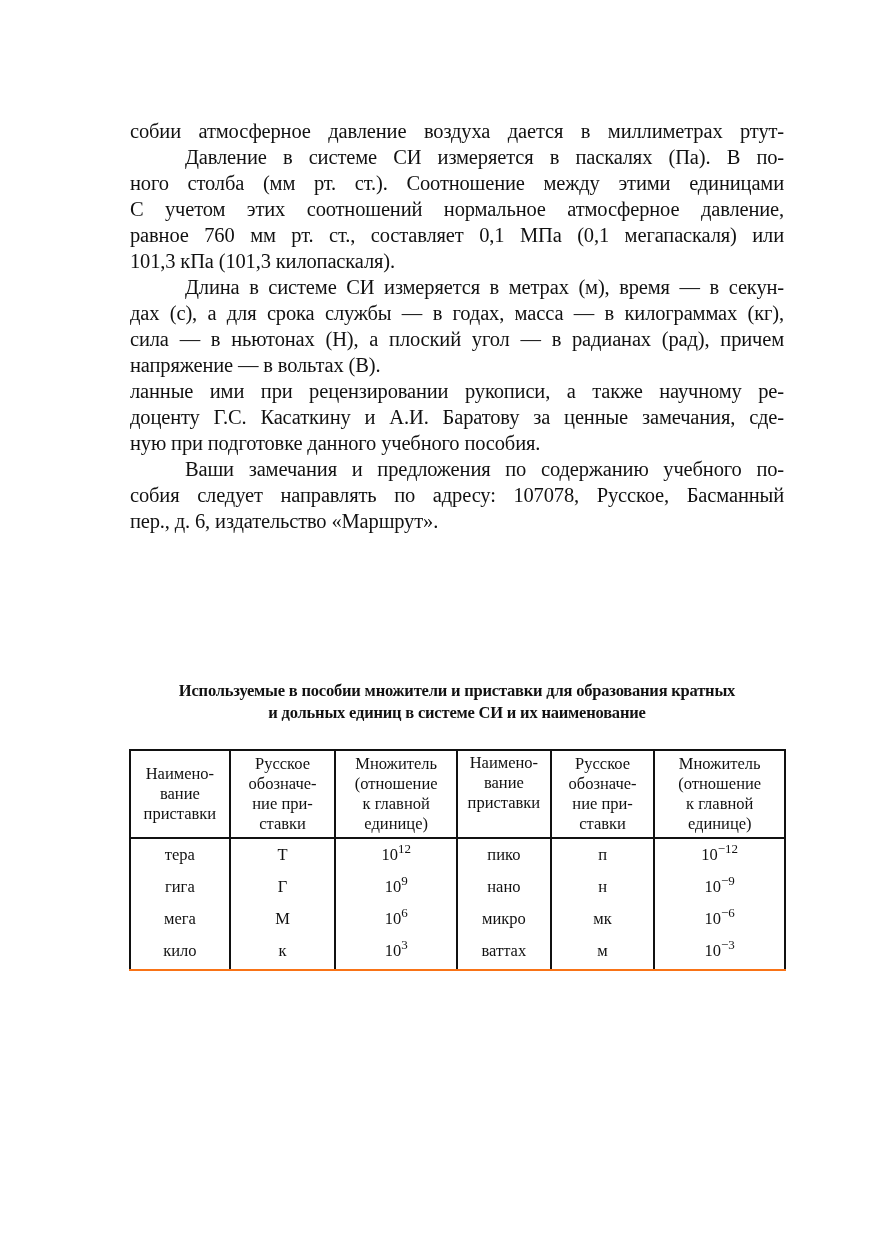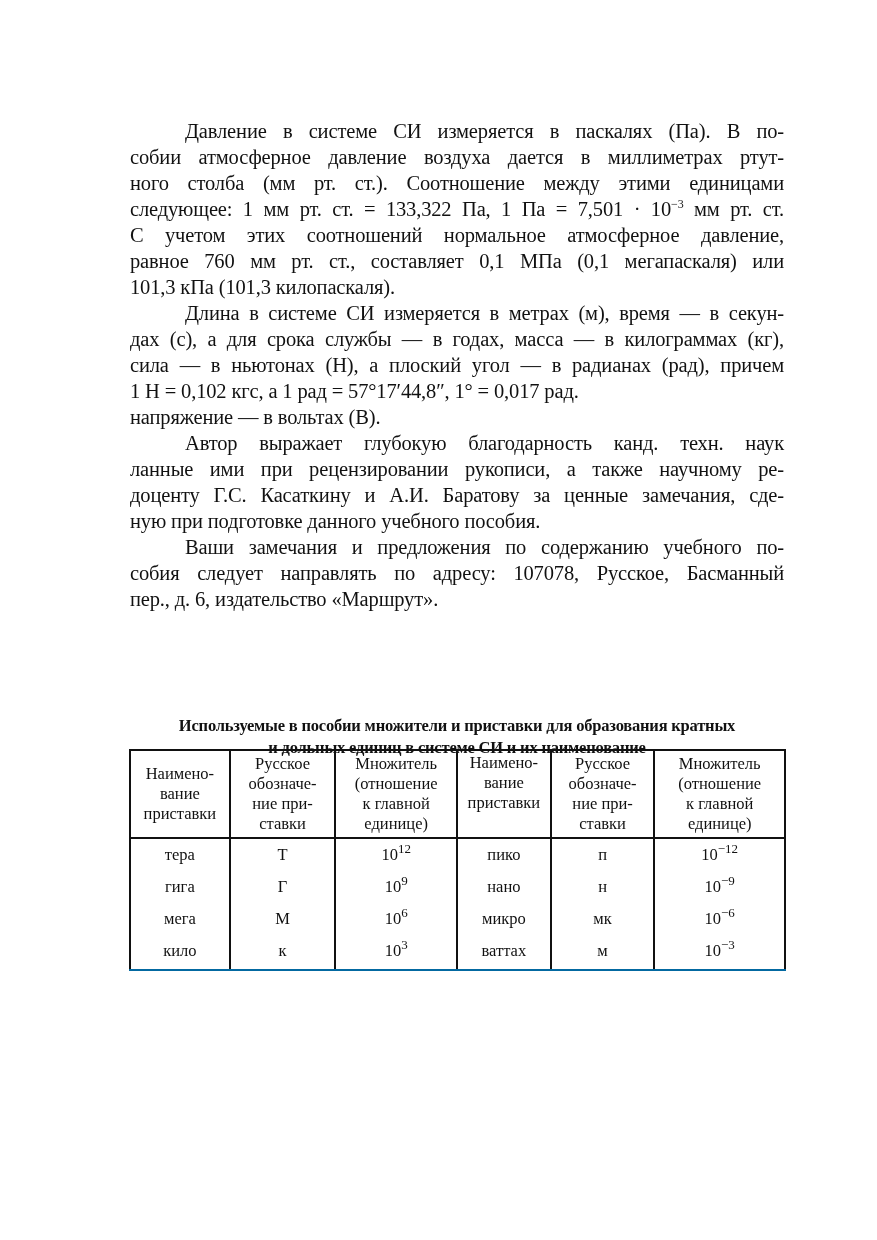--- a/index.html
+++ b/index.html
@@ -4,55 +4,52 @@
 <style>
   html, body { margin: 0; padding: 0; background: #ffffff; }
   body { width: 877px; height: 1240px; position: relative; overflow: hidden; }
   .page { position: absolute; left: 130px; top: 118px; width: 654px;
     font-family: "Liberation Serif", serif; font-size: 20.5px; line-height: 26px; color: #111; }
   .para { margin: 0; text-align: justify; text-indent: 55px; hyphens: manual; letter-spacing: -0.15px; }
   .para .l { display: block; text-align: justify; text-align-last: justify; text-indent: 0; white-space: nowrap; }
   .para .l.last { text-align-last: left; }
   .para .l.first { padding-left: 55px; }
   sup { font-size: 12px; line-height: 0; vertical-align: 8px; }
-  .caption { position: absolute; left: 130px; top: 715px; width: 654px; text-align: center;
+  .caption { position: absolute; left: 130px; top: 680px; width: 654px; text-align: center;
     font-family: "Liberation Serif", serif; font-weight: bold; font-size: 16.5px; line-height: 22px; color: #111; letter-spacing: -0.2px; }
   table { position: absolute; left: 129px; top: 749px; width: 657px; border-collapse: collapse;
     font-family: "Liberation Serif", serif; font-size: 16.5px; color: #111; }
   th, td { border-left: 2px solid #111; border-right: 2px solid #111; padding: 0; text-align: center; font-weight: normal; }
   thead th { border-top: 2px solid #111; border-bottom: 2px solid #111; line-height: 20px; height: 84px; vertical-align: middle; }
   thead th.top { vertical-align: top; padding-top: 2px; }
   tbody td { height: 32px; line-height: 32px; vertical-align: middle; margin-left: 28px; }
-  tbody tr:last-child td { border-bottom: 2px solid #0369a1; padding-bottom: 2px; }
+  tbody tr:last-child td { border-bottom: 2px solid #f97316; padding-bottom: 2px; }
   td sup { font-size: 13px; vertical-align: 7px; }
 </style>
 </head>
 <body>
 
 <div class="page">
   <p class="para">
+    <span class="l">собии атмосферное давление воздуха дается в миллиметрах ртут-</span>
     <span class="l first">Давление в системе СИ измеряется в паскалях (Па). В по-</span>
-    <span class="l">собии атмосферное давление воздуха дается в миллиметрах ртут-</span>
     <span class="l">ного столба (мм рт. ст.). Соотношение между этими единицами</span>
-    <span class="l"><span>следующее: 1 мм рт. ст. = 133,322 Па, 1 Па = 7,501 · 10</span><sup>−3</sup><span> мм рт. ст.</span></span>
     <span class="l">С учетом этих соотношений нормальное атмосферное давление,</span>
     <span class="l">равное 760 мм рт. ст., составляет 0,1 МПа (0,1 мегапаскаля) или</span>
     <span class="l last">101,3 кПа (101,3 килопаскаля).</span>
   </p>
   <p class="para">
     <span class="l first">Длина в системе СИ измеряется в метрах (м), время — в секун-</span>
     <span class="l">дах (с), а для срока службы — в годах, масса — в килограммах (кг),</span>
     <span class="l">сила — в ньютонах (Н), а плоский угол — в радианах (рад), причем</span>
-    <span class="l last">1 Н = 0,102 кгс, а 1 рад = 57°17′44,8″, 1° = 0,017 рад.</span>
   </p>
   <p class="para">
     <span class="l last">напряжение — в вольтах (В).</span>
   </p>
   <p class="para">
-    <span class="l first">Автор выражает глубокую благодарность канд. техн. наук</span>
     <span class="l">ланные ими при рецензировании рукописи, а также научному ре-</span>
     <span class="l">доценту Г.С. Касаткину  и А.И. Баратову за ценные замечания, сде-</span>
     <span class="l last">ную при подготовке данного учебного пособия.</span>
   </p>
   <p class="para">
     <span class="l first">Ваши замечания и предложения по содержанию учебного по-</span>
     <span class="l">собия следует направлять по адресу: 107078,  Русское,  Басманный</span>
     <span class="l last">пер., д. 6, издательство «Маршрут».</span>
   </p>
 </div>

